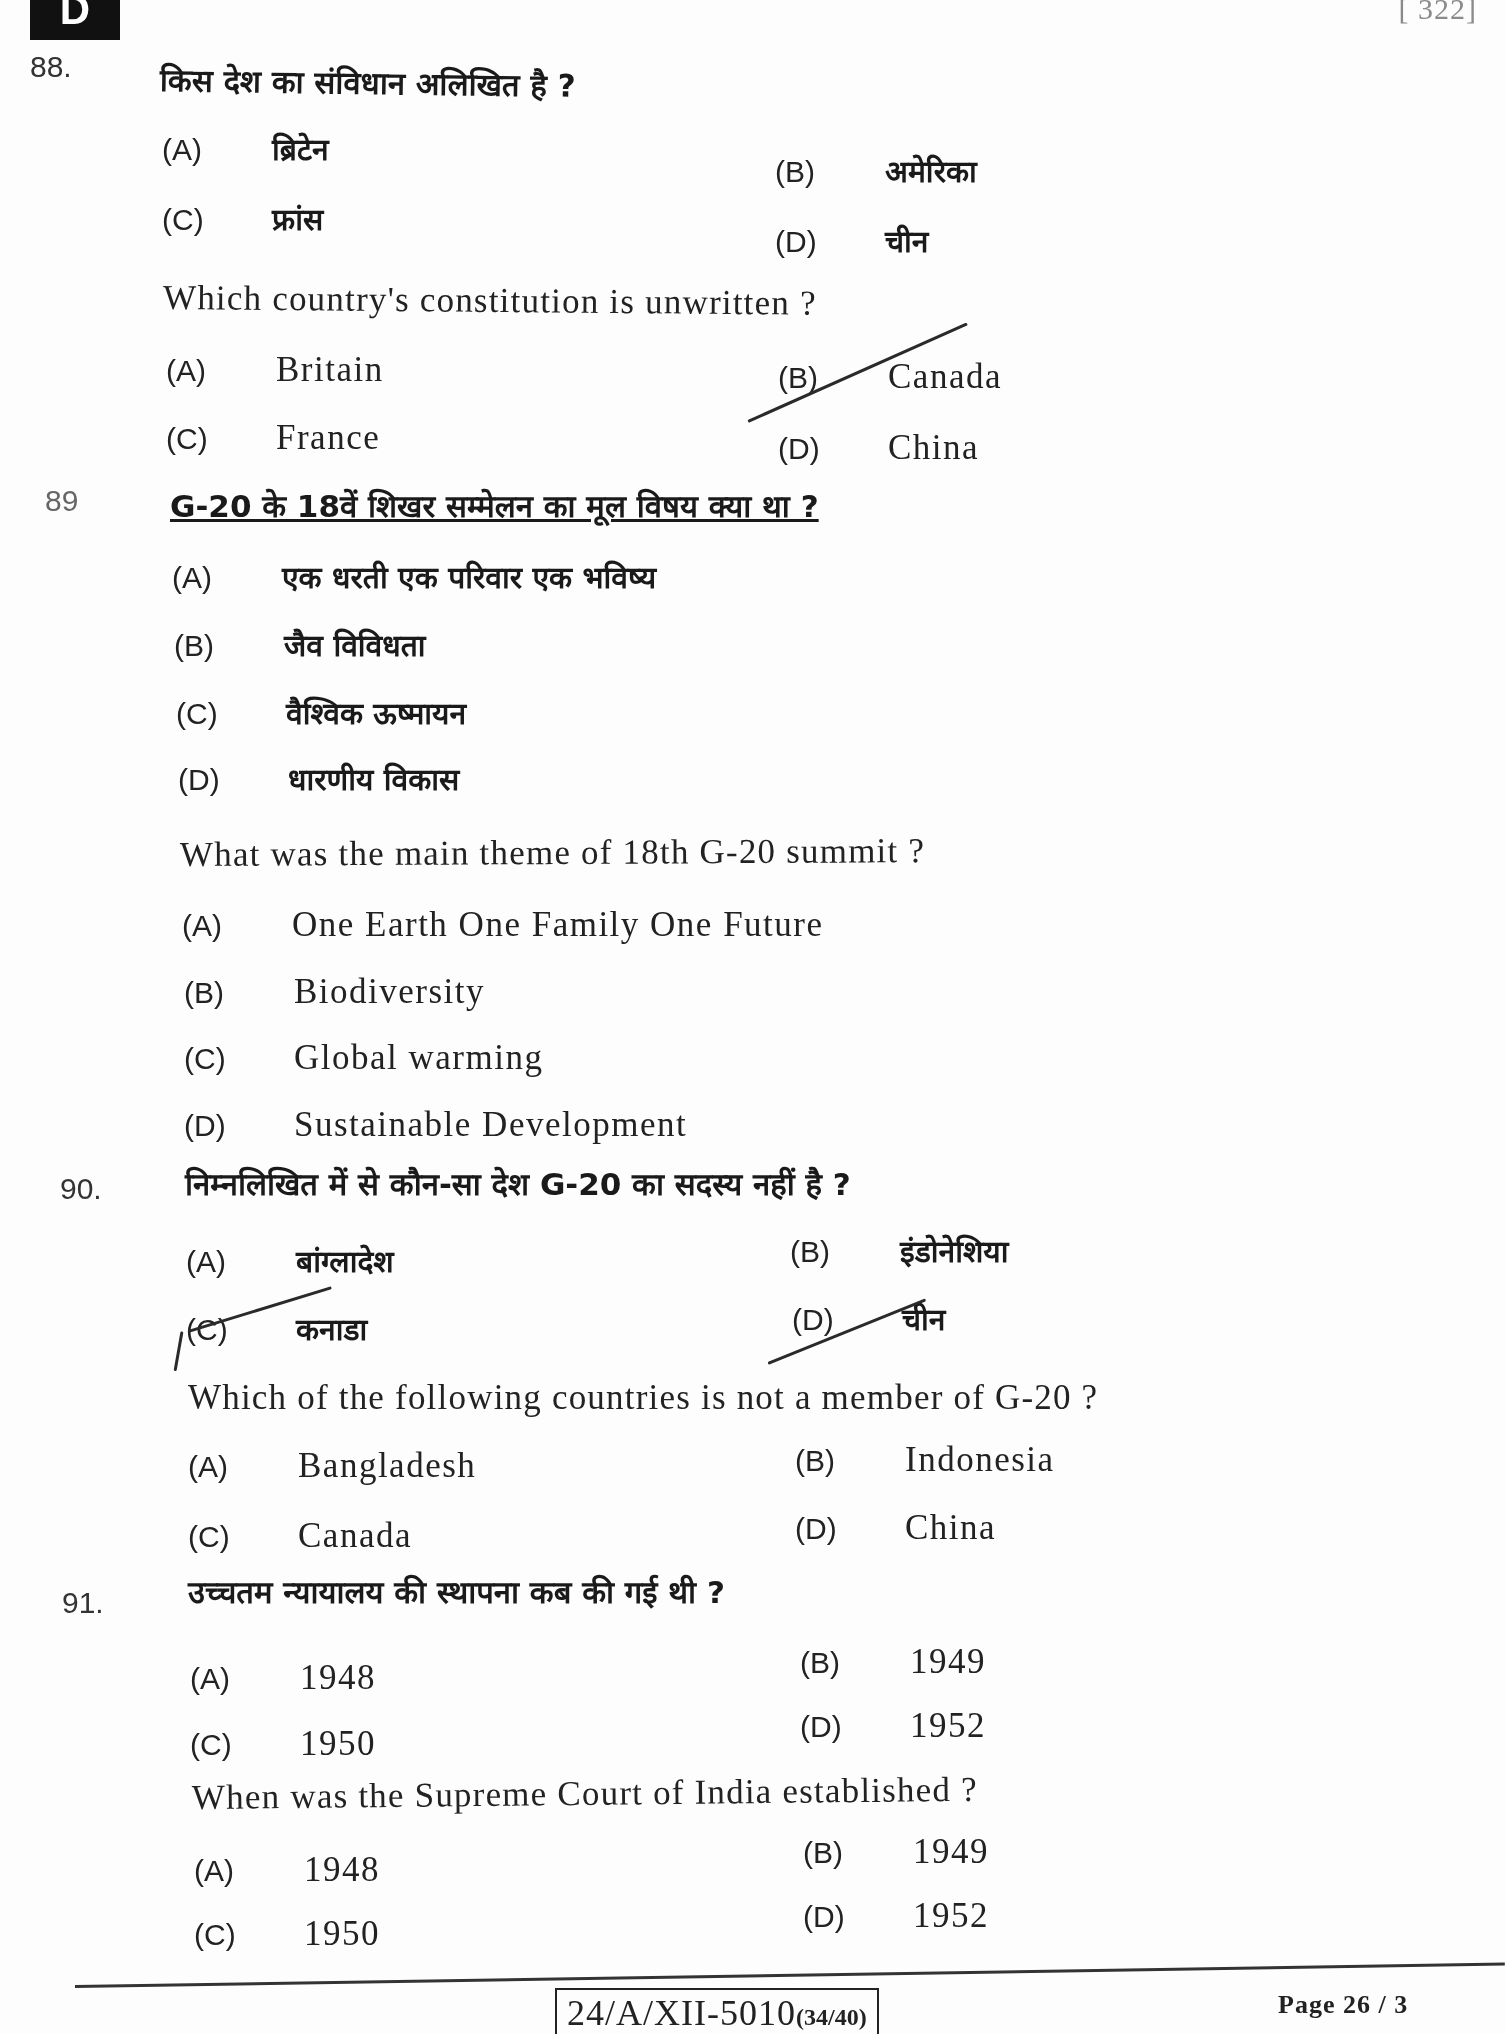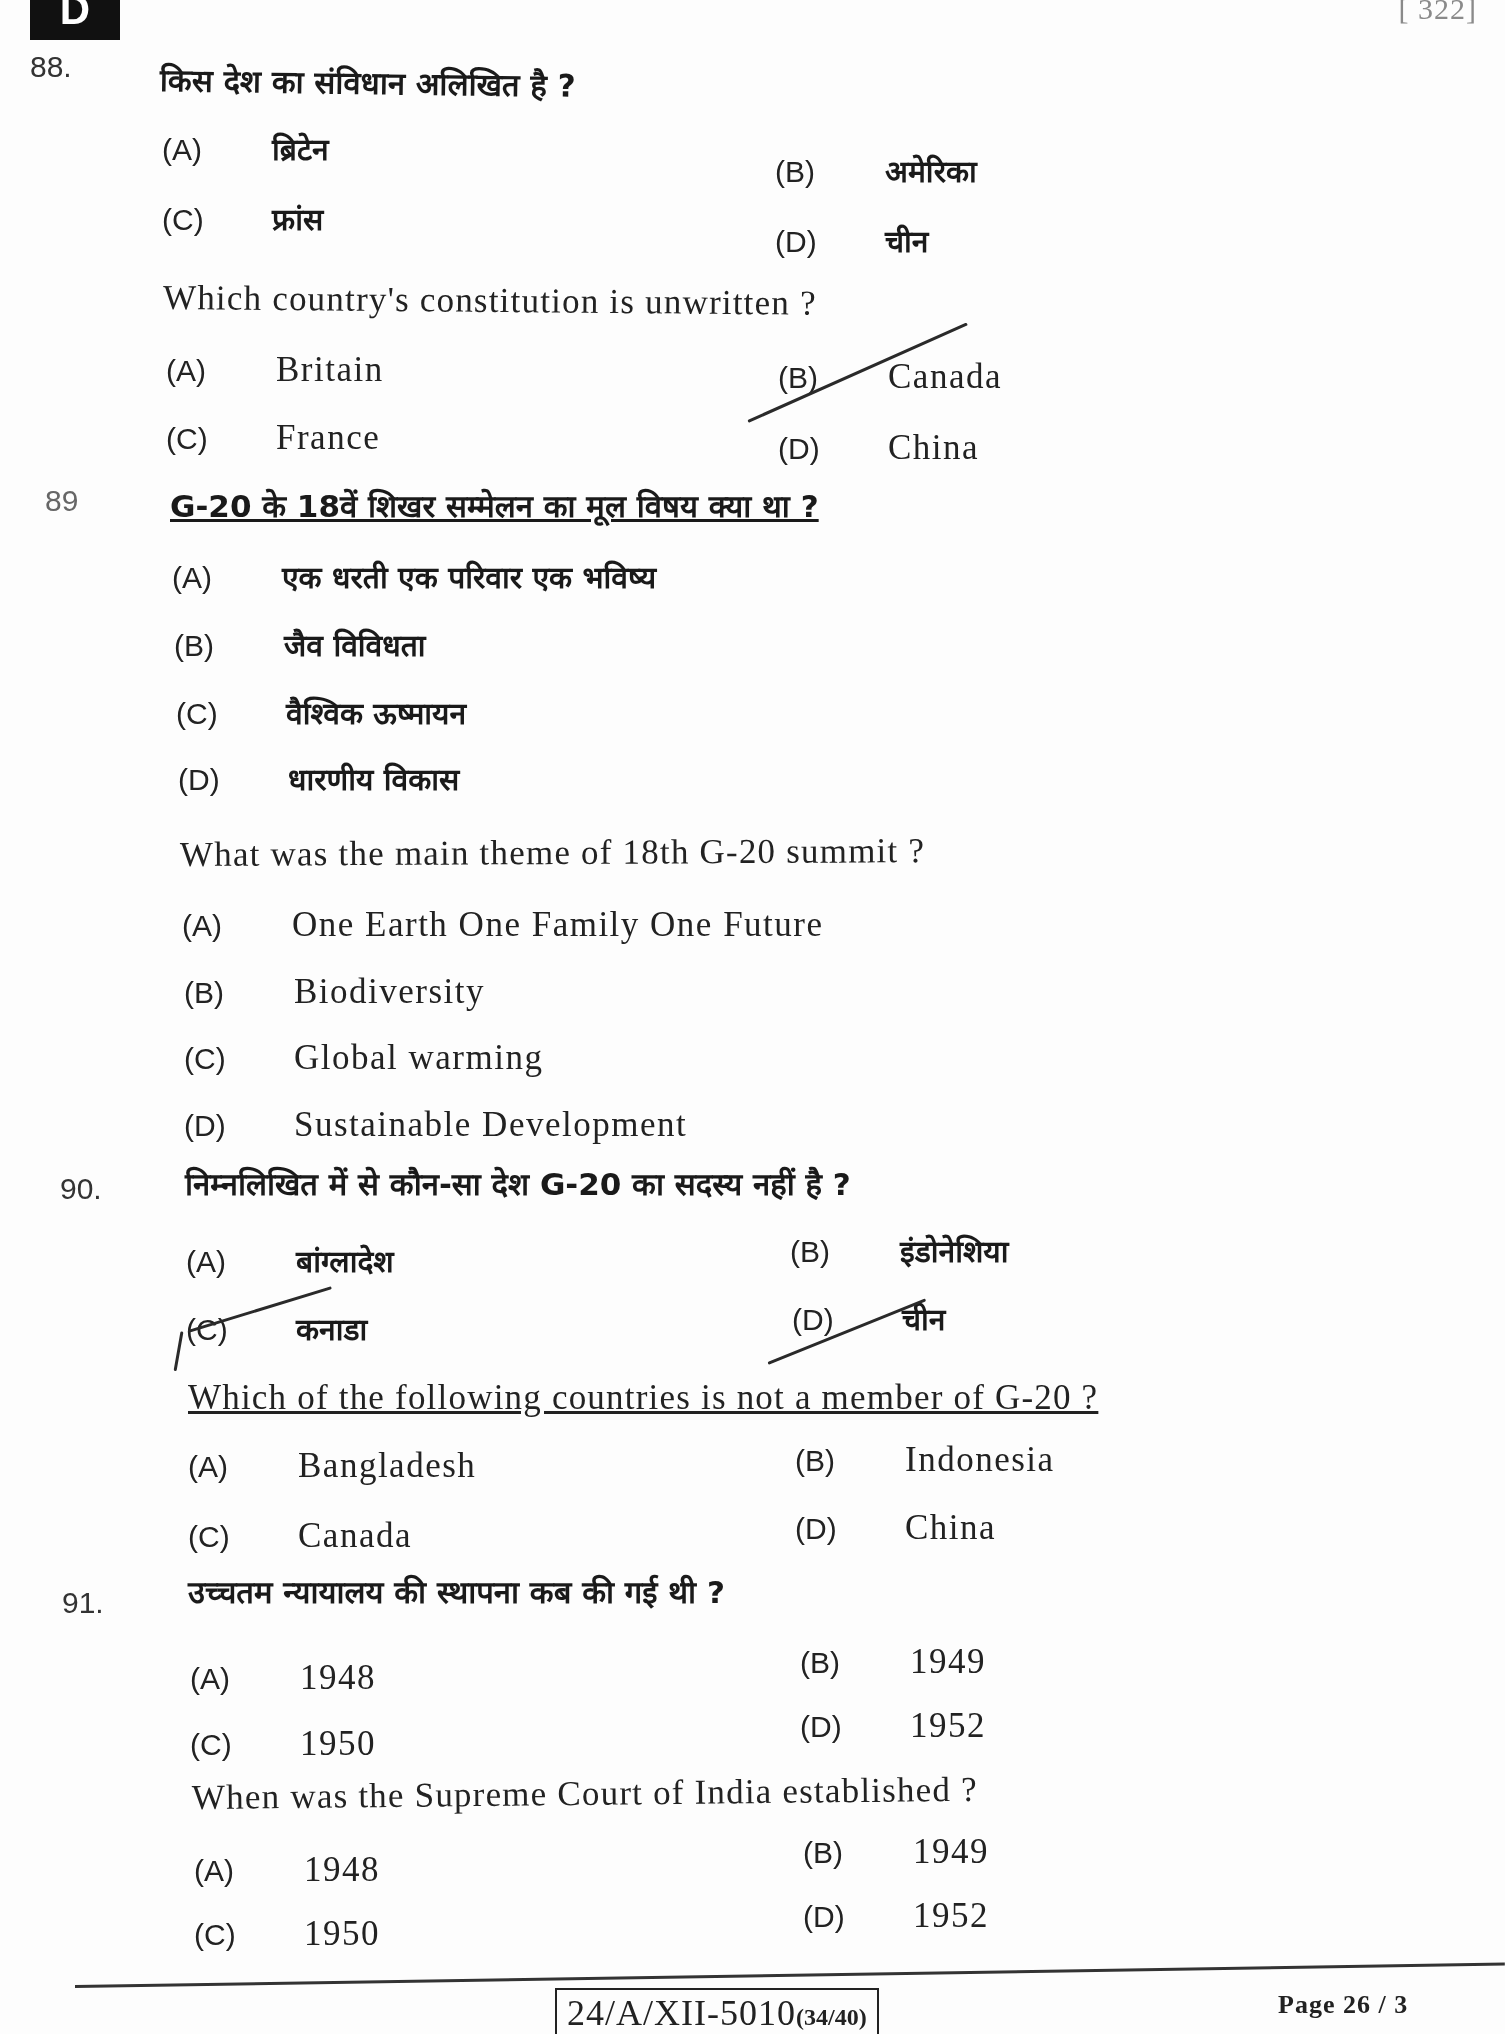--- a/index.html
+++ b/index.html
@@ -227,21 +227,21 @@
   </div>
   <div class="abs opt" style="left:792px; top:1298px;">
     <span class="opt-label">(D)</span>
     <span class="opt-text-hi">चीन</span>
   </div>
 
   <div class="pen-mark" style="left:188px; top:1330px; width:150px; transform:rotate(-17deg);"></div>
   <div class="pen-mark" style="left:182px; top:1330px; width:40px; transform:rotate(100deg);"></div>
   <div class="pen-mark" style="left:768px; top:1362px; width:170px; transform:rotate(-22deg);"></div>
 
-  <div class="abs qtext-en" style="left:188px; top:1378px;text-decoration:underline;">Which of the following countries is not a member of G-20 ?</div>
+  <div class="abs qtext-en" style="left:188px; top:1378px;">Which of the following countries is not a member of G-20 ?</div>
   <div class="abs opt" style="left:188px; top:1446px;">
     <span class="opt-label">(A)</span>
     <span class="opt-text-en">Bangladesh</span>
   </div>
   <div class="abs opt" style="left:795px; top:1440px;">
     <span class="opt-label">(B)</span>
     <span class="opt-text-en">Indonesia</span>
   </div>
   <div class="abs opt" style="left:188px; top:1516px;">
     <span class="opt-label">(C)</span>

